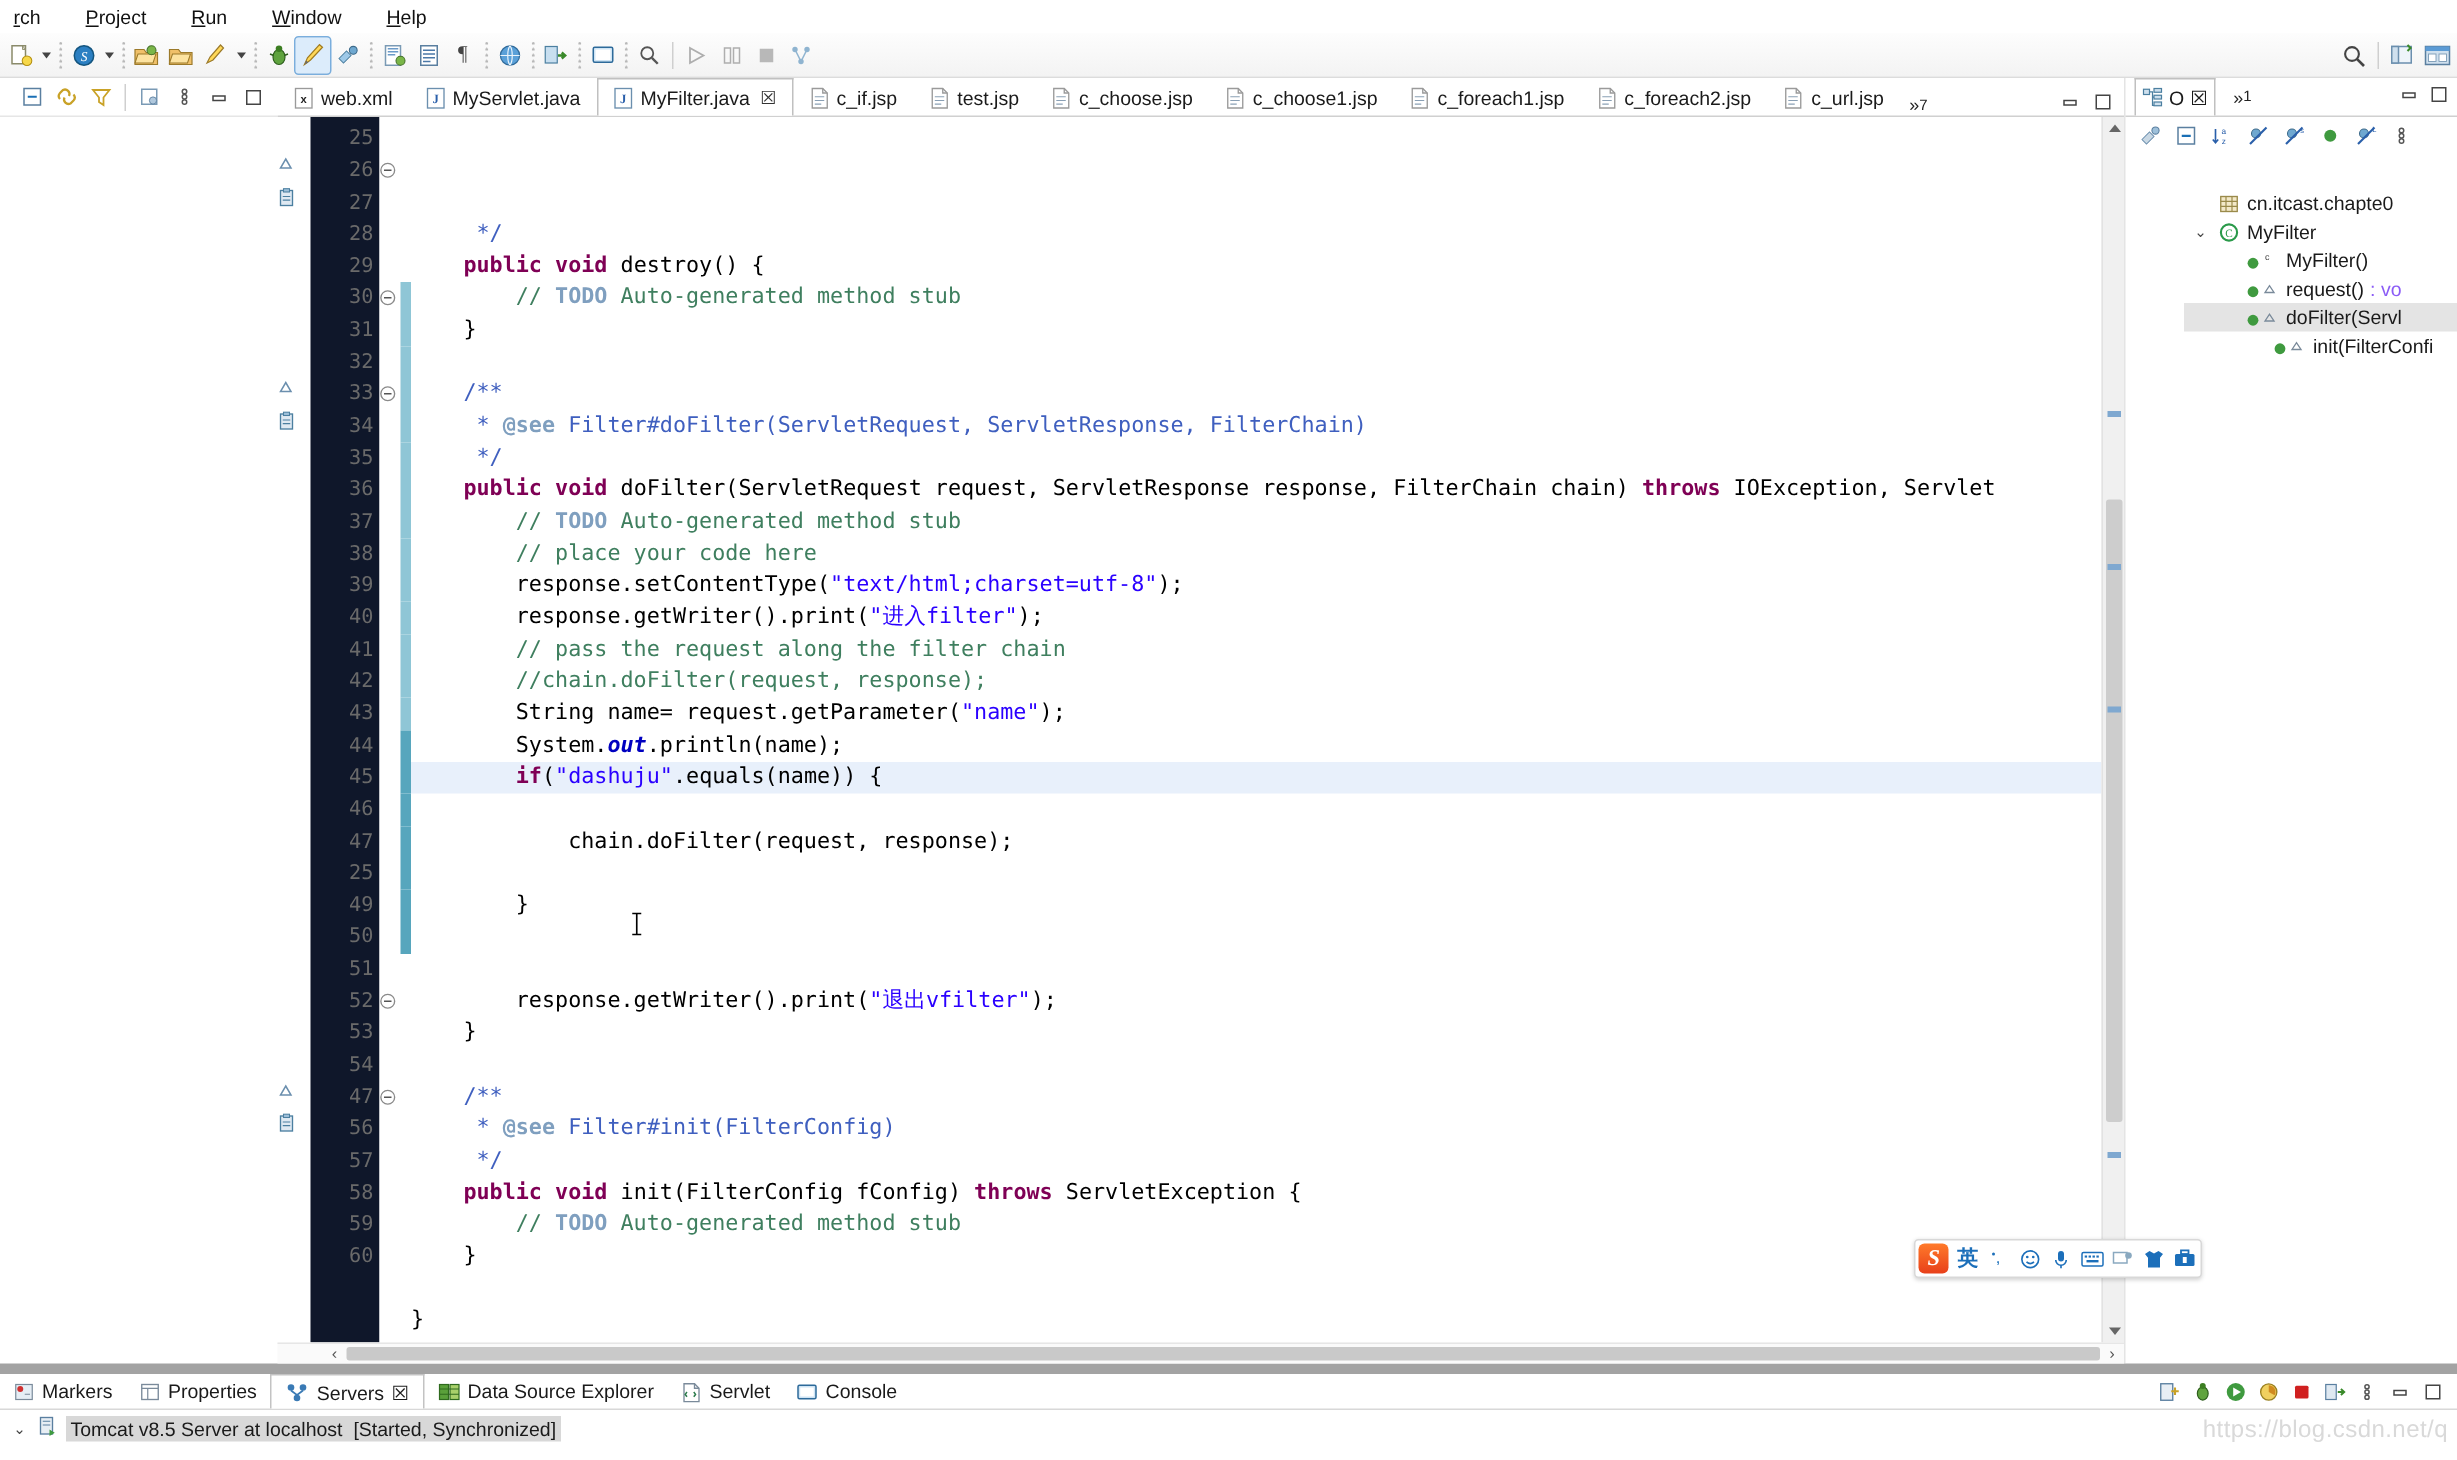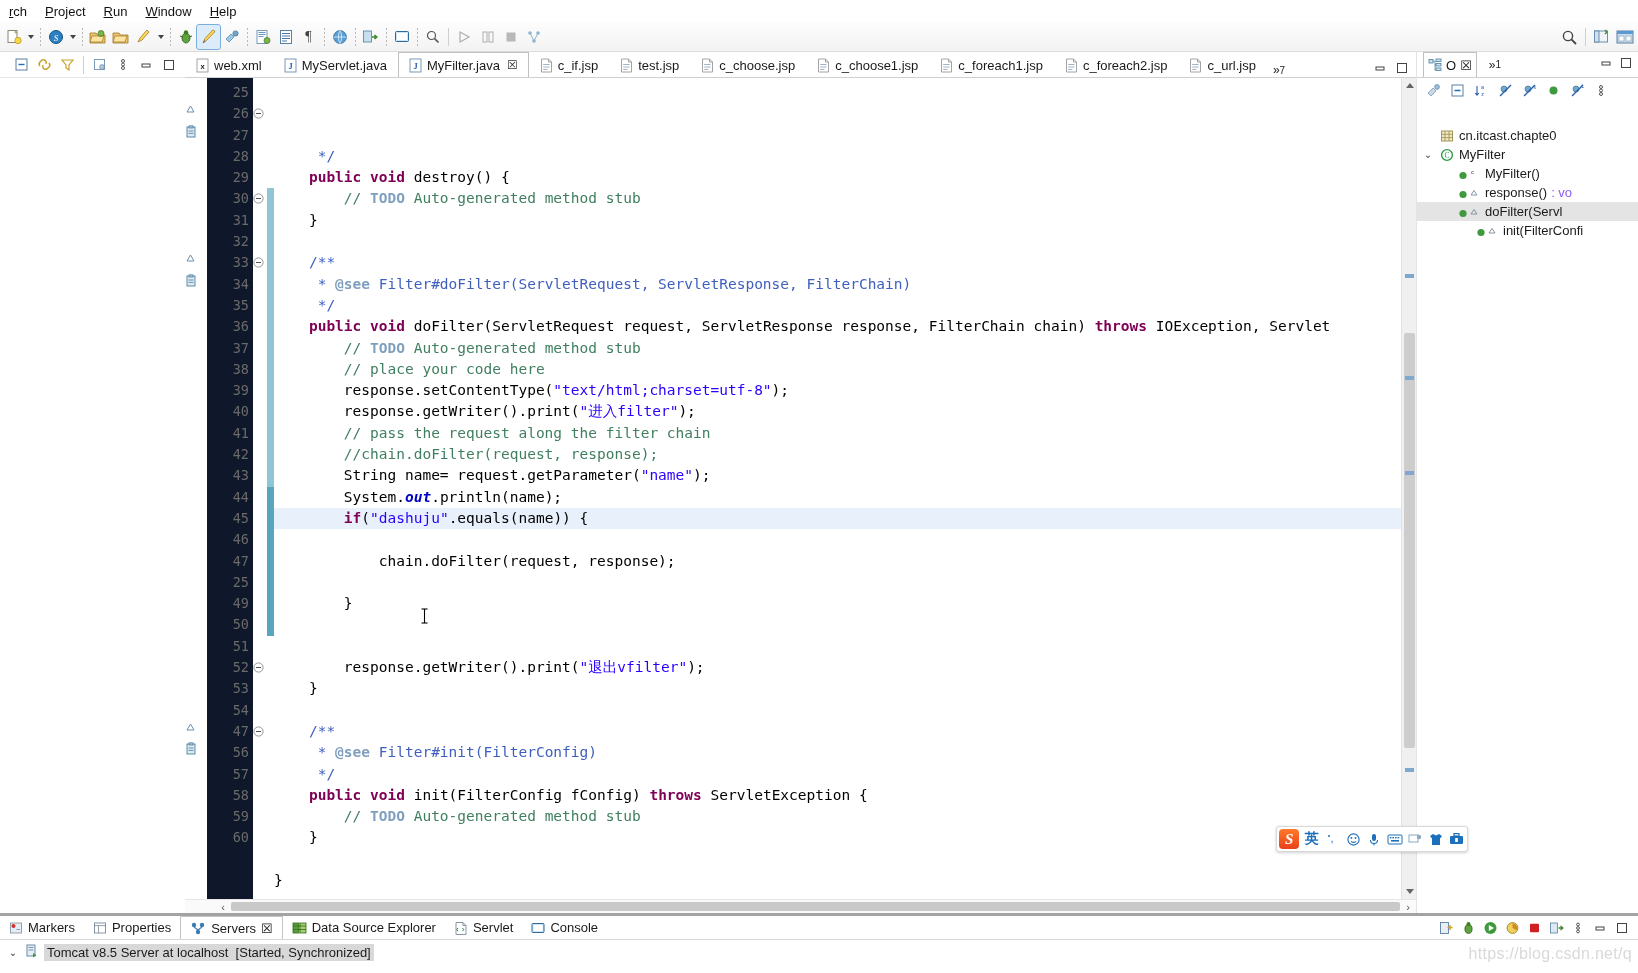--- a/index.html
+++ b/index.html
@@ -21,21 +21,21 @@
   .titlebar .title { font-size: 13.5px; color: #1c1c1c; padding-left: 4px; white-space: nowrap; }
   .win-ctrls { position: absolute; right: 0; top: 0; height: 25px; display: flex; }
   .win-btn {
     width: 46px; height: 25px; display: flex; align-items: center; justify-content: center;
     color: #333; font-size: 14px; line-height: 1;
   }
   .win-btn svg { display:block; }
 
   
   .menubar {
-    height: 22px; display: flex; align-items: center; gap: 0px;
+    height: 22px; display: flex; align-items: center; gap: 12px;
     background: #ffffff; font-size: 13px; flex: 0 0 22px; padding-left: 0px;
   }
   .menu-item { padding: 2px 9px; color: #111; white-space: nowrap; }
   .menu-item u { text-decoration: underline; }
 
   
   .toolbar {
     height: 30px; display: flex; align-items: center;
     background: linear-gradient(#fdfdfd,#f3f3f3);
     border-bottom: 1px solid #dcdcdc;
@@ -131,30 +131,30 @@
 
   
   .rightpane { width: 222px; flex: 0 0 222px; display: flex; flex-direction: column;
                background: #fff; border-left: 1px solid #e4e4e4; }
   .outline-tabbar { height: 26px; display: flex; align-items: center; border-bottom: 1px solid #d0d0d0;
                     padding-left: 6px; gap: 6px; }
   .outline-tab { display:flex; align-items:center; gap:4px; height:25px; padding: 0 4px; font-size:13px;
                  border:1px solid #c0c0c0; border-bottom:none; background:#fff; }
   .outline-tools { height: 44px; padding: 3px 6px; display: flex; flex-wrap: wrap; align-content: flex-start; gap: 4px; }
   .o-btn { width: 20px; height: 19px; display: flex; align-items: center; justify-content: center; }
-  .outline-tree { flex: 1 1 auto; padding-top: 4px; font-size: 13px; overflow: hidden; }
+  .outline-tree { flex: 1 1 auto; padding-top: 4px; font-size: 13px; overflow: hidden; margin-left: 39px; }
   .otree-row { display: flex; align-items: center; height: 19px; gap: 4px; white-space: nowrap; padding-left: 4px; }
   .otree-row.selected { background: #e4e4e4; }
   .otree-row .twisty { width: 14px; text-align: center; color: #444; font-size: 10px; flex:0 0 14px; }
   .otree-row .ico { width: 16px; flex: 0 0 16px; display:flex; align-items:center; justify-content:center; }
   .otree-row .lbl { overflow: hidden; }
   .dim { color: #8b5cf6; }
 
   
-  .bottom { flex: 0 0 auto; background: #ffffff; border-top: 3px solid #a3a3a3; }
+  .bottom { flex: 0 0 auto; background: #ffffff; border-top: 7px solid #a3a3a3; }
   .bottom-tabbar { height: 24px; display: flex; align-items: center; position: relative;
                    border-bottom: 1px solid #d8d8d8; }
   .btab { display: flex; align-items: center; gap: 5px; padding: 0 9px; height: 23px; font-size: 13px; white-space: nowrap; }
   .btab.selected { background: #fff; border: 1px solid #c3c3c3; border-bottom: none; }
   .bottom-tools { margin-left: auto; display: flex; align-items: center; gap: 2px; padding-right: 6px; }
   .bottom-body { height: 33px; padding-top: 3px; }
   .srow { display: flex; align-items: center; height: 19px; gap: 5px; padding-left: 6px; font-size: 13px; }
   .srow .sel { background: #d8d8d8; padding: 1px 3px; }
   .srow .twisty { width: 14px; text-align: center; color: #444; font-size: 10px; }
 
@@ -867,21 +867,21 @@
             <span class="lbl">MyFilter()</span>
           </div>
           <div class="otree-row" style="padding-left: 22px;">
             <span class="twisty"></span>
             <span class="ico" style="width: 24px; flex: 0 0 auto;">
               <svg width="22" height="14" viewBox="0 0 22 14">
                 <circle cx="5" cy="8.5" r="3.6" fill="#3f9a3f"></circle>
                 <path d="M13 9 L16 4.5 L19 9 Z" fill="none" stroke="#7a8a9a" stroke-width=".9"></path>
               </svg>
             </span>
-            <span class="lbl">response()</span>
+            <span class="lbl">request()</span>
             <span class="dim"> : vo</span>
           </div>
           <div class="otree-row selected" style="padding-left: 22px; align-items: center;">
             <span class="twisty"></span>
             <span class="ico" style="width: 24px; flex: 0 0 auto;">
               <svg width="22" height="14" viewBox="0 0 22 14">
                 <circle cx="5" cy="8.5" r="3.6" fill="#3f9a3f"></circle>
                 <path d="M13 9 L16 4.5 L19 9 Z" fill="none" stroke="#7a8a9a" stroke-width=".9"></path>
               </svg>
             </span>

